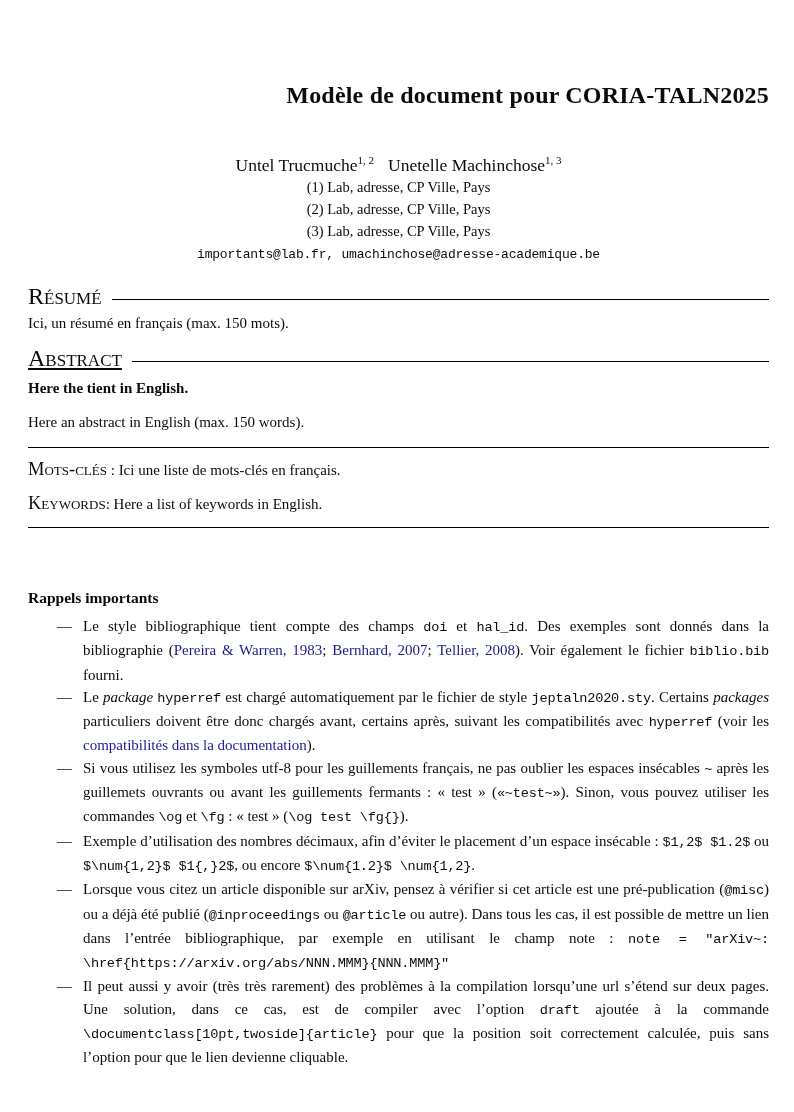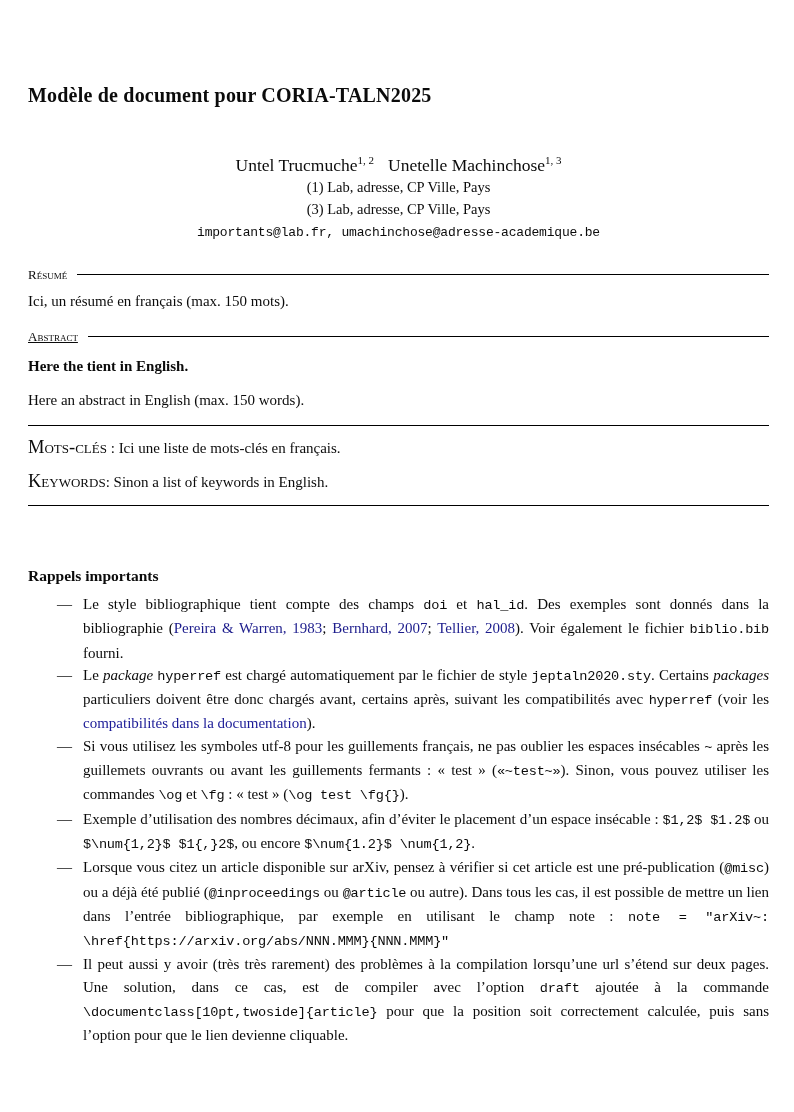--- a/index.html
+++ b/index.html
@@ -14,24 +14,24 @@
     color:var(--ink);
     -webkit-font-smoothing:antialiased;
   }
   .page{
     width:794px;height:1112px;
     padding:0 25px 0 28px;
   }
   
   .title{
     margin-top:80px;
-    font-size:20px;
+    font-size:24px;
     line-height:30px;
     font-weight:700;
-    text-align:left;
+    text-align:right;
     letter-spacing:0.2px;
   }
   .authors{
     margin-top:44px;
     display:flex;
     justify-content:center;
     gap:14px;
     font-size:17.5px;
     line-height:22px;
   }
@@ -50,21 +50,21 @@
     letter-spacing:-0.2px;
   }
   
   .absrow{
     display:flex;
     align-items:baseline;
     margin-top:21px;
   }
   .sclabel{
     font-variant:small-caps;
-    font-size:13px;
+    font-size:24px;
     line-height:21px;
   }
   .rule{
     flex:1;
     border-bottom:1.6px solid #000;
     margin-left:10px;
     transform:translateY(-4px);
   }
   .abstext{
     font-size:15px;
@@ -132,20 +132,21 @@
 <div class="page">
 
   <h1 class="title">Modèle de document pour CORIA-TALN2025</h1>
 
   <div class="authors">
     <span><span>Untel Trucmuche</span><sup>1, 2</sup></span>
     <span><span>Unetelle Machinchose</span><sup>1, 3</sup></span>
   </div>
 
   <div class="affil">(1) Lab, adresse, CP Ville, Pays</div>
+  <div class="affil">(2) Lab, adresse, CP Ville, Pays</div>
   <div class="affil">(3) Lab, adresse, CP Ville, Pays</div>
 
   <div class="email">importants@lab.fr, umachinchose@adresse-academique.be</div>
 
   <div class="absrow">
     <span class="sclabel">Résumé</span>
     <span class="rule"></span>
   </div>
   <p class="abstext">Ici, un résumé en français (max. 150 mots).</p>
 
@@ -153,21 +154,21 @@
     <span class="sclabel">Abstract</span>
     <span class="rule"></span>
   </div>
   <p class="abstitle">Here the tient in English.</p>
   <p class="abstext underlined">Here an abstract in English (max. 150 words).</p>
 
   <div class="kwline">
     <span class="sclabel">Mots-clés</span><span>&nbsp;: </span><span>Ici une liste de mots-clés en français.</span>
   </div>
   <div class="kwline kw-bottom">
-    <span class="sclabel">Keywords</span><span>: </span><span>Sinon a list of keywords in English.</span>
+    <span class="sclabel">Keywords</span><span>: </span><span>Here a list of keywords in English.</span>
   </div>
 
   <h2 class="rappels-heading">Rappels importants</h2>
   <ul class="rappels-list">
       <li><span class="marker">—</span><span class="seg-n">Le style bibliographique tient compte des champs </span><span class="seg-m">doi</span><span class="seg-n"> et </span><span class="seg-m">hal_id</span><span class="seg-n">. Des exemples sont donnés dans la bibliographie (</span><span class="seg-c">Pereira &amp; Warren, 1983</span><span class="seg-n">; </span><span class="seg-c">Bernhard, 2007</span><span class="seg-n">; </span><span class="seg-c">Tellier, 2008</span><span class="seg-n">). Voir également le fichier </span><span class="seg-m">biblio.bib</span><span class="seg-n"> fourni.</span></li>
       <li><span class="marker">—</span><span class="seg-n">Le </span><span class="seg-i">package</span><span class="seg-n"> </span><span class="seg-m">hyperref</span><span class="seg-n"> est chargé automatiquement par le fichier de style </span><span class="seg-m">jeptaln2020.sty</span><span class="seg-n">. Certains </span><span class="seg-i">packages</span><span class="seg-n"> particuliers doivent être donc chargés avant, certains après, suivant les compatibilités avec </span><span class="seg-m">hyperref</span><span class="seg-n"> (voir les </span><span class="seg-l">compatibilités dans la documentation</span><span class="seg-n">).</span></li>
       <li><span class="marker">—</span><span class="seg-n">Si vous utilisez les symboles utf-8 pour les guillements français, ne pas oublier les espaces insécables </span><span class="seg-m">~</span><span class="seg-n"> après les guillemets ouvrants ou avant les guillements fermants : « test » (</span><span class="seg-m">«~test~»</span><span class="seg-n">). Sinon, vous pouvez utiliser les commandes </span><span class="seg-m">\og</span><span class="seg-n"> et </span><span class="seg-m">\fg</span><span class="seg-n"> : « test » (</span><span class="seg-m">\og test \fg{}</span><span class="seg-n">).</span></li>
       <li><span class="marker">—</span><span class="seg-n">Exemple d’utilisation des nombres décimaux, afin d’éviter le placement d’un espace insécable : </span><span class="seg-m">$1,2$ $1.2$</span><span class="seg-n"> ou </span><span class="seg-m">$\num{1,2}$ $1{,}2$</span><span class="seg-n">, ou encore </span><span class="seg-m">$\num{1.2}$ \num{1,2}</span><span class="seg-n">.</span></li>
       <li><span class="marker">—</span><span class="seg-n">Lorsque vous citez un article disponible sur arXiv, pensez à vérifier si cet article est une pré-publication (</span><span class="seg-m">@misc</span><span class="seg-n">) ou a déjà été publié (</span><span class="seg-m">@inproceedings</span><span class="seg-n"> ou </span><span class="seg-m">@article</span><span class="seg-n"> ou autre). Dans tous les cas, il est possible de mettre un lien dans l’entrée bibliographique, par exemple en utilisant le champ note : </span><span class="seg-m">note = "arXiv~: \href{https://arxiv.org/abs/NNN.MMM}{NNN.MMM}"</span></li>
       <li><span class="marker">—</span><span class="seg-n">Il peut aussi y avoir (très très rarement) des problèmes à la compilation lorsqu’une url s’étend sur deux pages. Une solution, dans ce cas, est de compiler avec l’option </span><span class="seg-m">draft</span><span class="seg-n"> ajoutée à la commande </span><span class="seg-m">\documentclass[10pt,twoside]{article}</span><span class="seg-n"> pour que la position soit correctement calculée, puis sans l’option pour que le lien devienne cliquable.</span></li>

